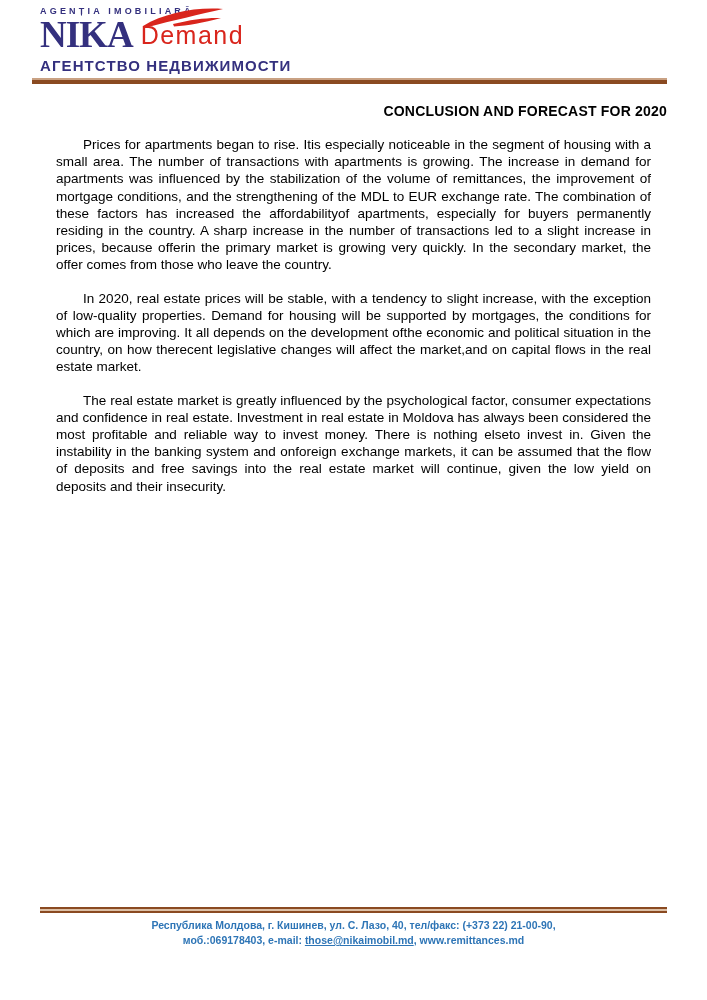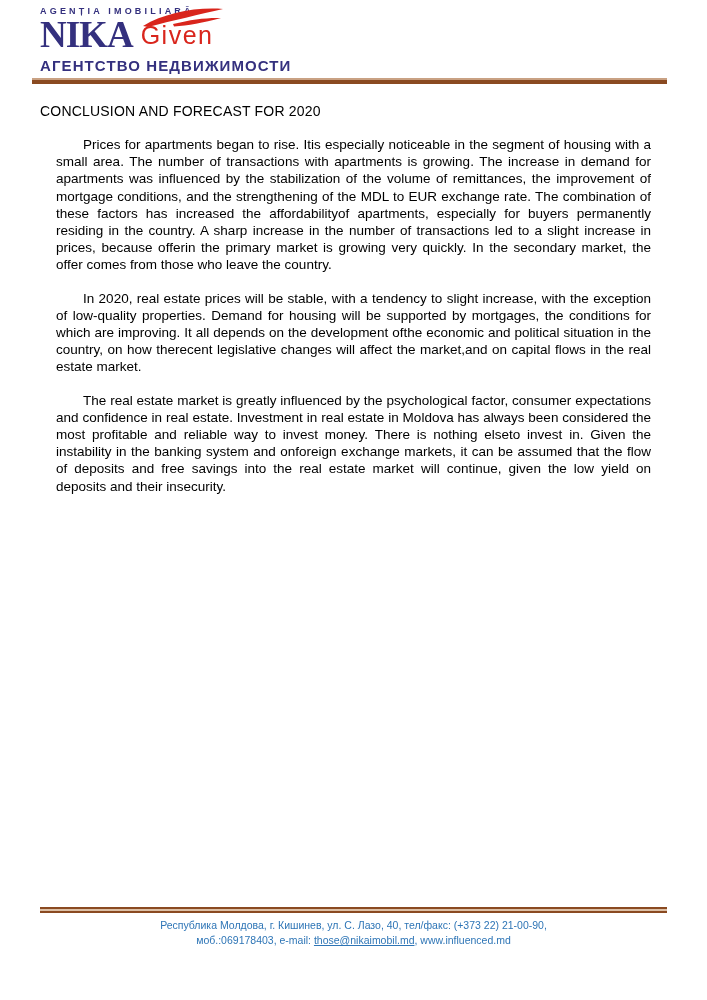--- a/index.html
+++ b/index.html
@@ -33,70 +33,70 @@
     color:#34307e; font-weight:bold; font-size:15px;
     letter-spacing:1.1px; margin-top:4px; white-space:nowrap;
   }
   .header-rule {
     margin:4px 40px 0 32px; height:6px;
     background:linear-gradient(#c9a183 0 2px, #8a4a21 2px 100%);
   }
   
   .doc-main { margin:0 40px; color:#000; }
   .doc-title {
-    font-size:14px; font-weight:normal; text-align:left;
+    font-size:14px; font-weight:bold; text-align:right;
     margin:19px 0 17px 0; letter-spacing:0.2px;
   }
   .body-par {
     font-size:13.5px; line-height:17.2px;
     text-align:justify; text-indent:27px; margin:16px;
   }
   
   .doc-footer { position:absolute; left:0; right:0; top:907px; }
   .footer-rule {
     margin:0 40px; height:6px;
     background:linear-gradient(#8a4a21 0 1.5px, #dcc0a6 1.5px 3.5px, #8a4a21 3.5px 100%);
   }
   .footer-text {
     margin-top:5px; text-align:center;
-    color:#2e75b6; font-weight:normal; font-size:10.5px; line-height:15px;
+    color:#2e75b6; font-weight:bold; font-size:10.5px; line-height:15px;
   }
   .footer-email { color:#2e75b6; text-decoration:underline; cursor:pointer; }
 </style>
 </head>
 <body>
 
 <div class="page">
 
   <header class="letterhead">
     <div class="logo">
       <div class="logo-top">AGENȚIA  IMOBILIARĂ</div>
       <div class="logo-main">
         <span class="logo-nika">NIKA</span>
         <span class="logo-imobil-wrap">
           <svg class="swoosh-icon" viewBox="0 0 80 20" xmlns="http://www.w3.org/2000/svg" aria-hidden="true">
             <path d="M0 19 C 22 6, 52 0, 80 2 C 58 7, 28 14, 5 20 Z" fill="#d9251c"></path>
             <path d="M30 17 C 48 12.5, 64 10.5, 78 11 C 60 16, 45 18.5, 31 19.5 Z" fill="#d9251c"></path>
           </svg>
-          <span class="logo-imobil">Given</span>
+          <span class="logo-imobil">Demand</span>
         </span>
       </div>
       <div class="logo-bottom">АГЕНТСТВО НЕДВИЖИМОСТИ</div>
     </div>
     <div class="header-rule"></div>
   </header>
 
   <main class="doc-main">
     <h1 class="doc-title">CONCLUSION AND FORECAST FOR 2020</h1>
     <p class="body-par">Prices for apartments began to rise. Itis especially noticeable in the segment of housing with a small area. The number of transactions with apartments is growing. The increase in demand for apartments was influenced by the stabilization of the volume of remittances, the improvement of mortgage conditions, and the strengthening of the MDL to EUR exchange rate. The combination of these factors has increased the affordabilityof apartments, especially for buyers permanently residing in the country. A sharp increase in the number of transactions led to a slight increase in prices, because offerin the primary market is growing very quickly. In the secondary market, the offer comes from those who leave the country.</p>
     <p class="body-par">In 2020, real estate prices will be stable, with a tendency to slight increase, with the exception of low-quality properties. Demand for housing will be supported by mortgages, the conditions for which are improving. It all depends on the development ofthe economic and political situation in the country, on how therecent legislative changes will affect the market,and on capital flows in the real estate market.</p>
     <p class="body-par">The real estate market is greatly influenced by the psychological factor, consumer expectations and confidence in real estate. Investment in real estate in Moldova has always been considered the most profitable and reliable way to invest money. There is nothing elseto invest in. Given the instability in the banking system and onforeign exchange markets, it can be assumed that the flow of deposits and free savings into the real estate market will continue, given the low yield on deposits and their insecurity.</p>
   </main>
 
   <footer class="doc-footer">
     <div class="footer-rule"></div>
     <div class="footer-text">
       <div>Республика Молдова, г. Кишинев, ул. С. Лазо, 40, тел/факс: (+373 22) 21-00-90,</div>
-      <div><span>моб.:069178403, e-mail: </span><a class="footer-email">those@nikaimobil.md</a><span>, www.influenced.md</span></div>
+      <div><span>моб.:069178403, e-mail: </span><a class="footer-email">those@nikaimobil.md</a><span>, www.remittances.md</span></div>
     </div>
   </footer>
 
 </div>
 
 </body></html>

